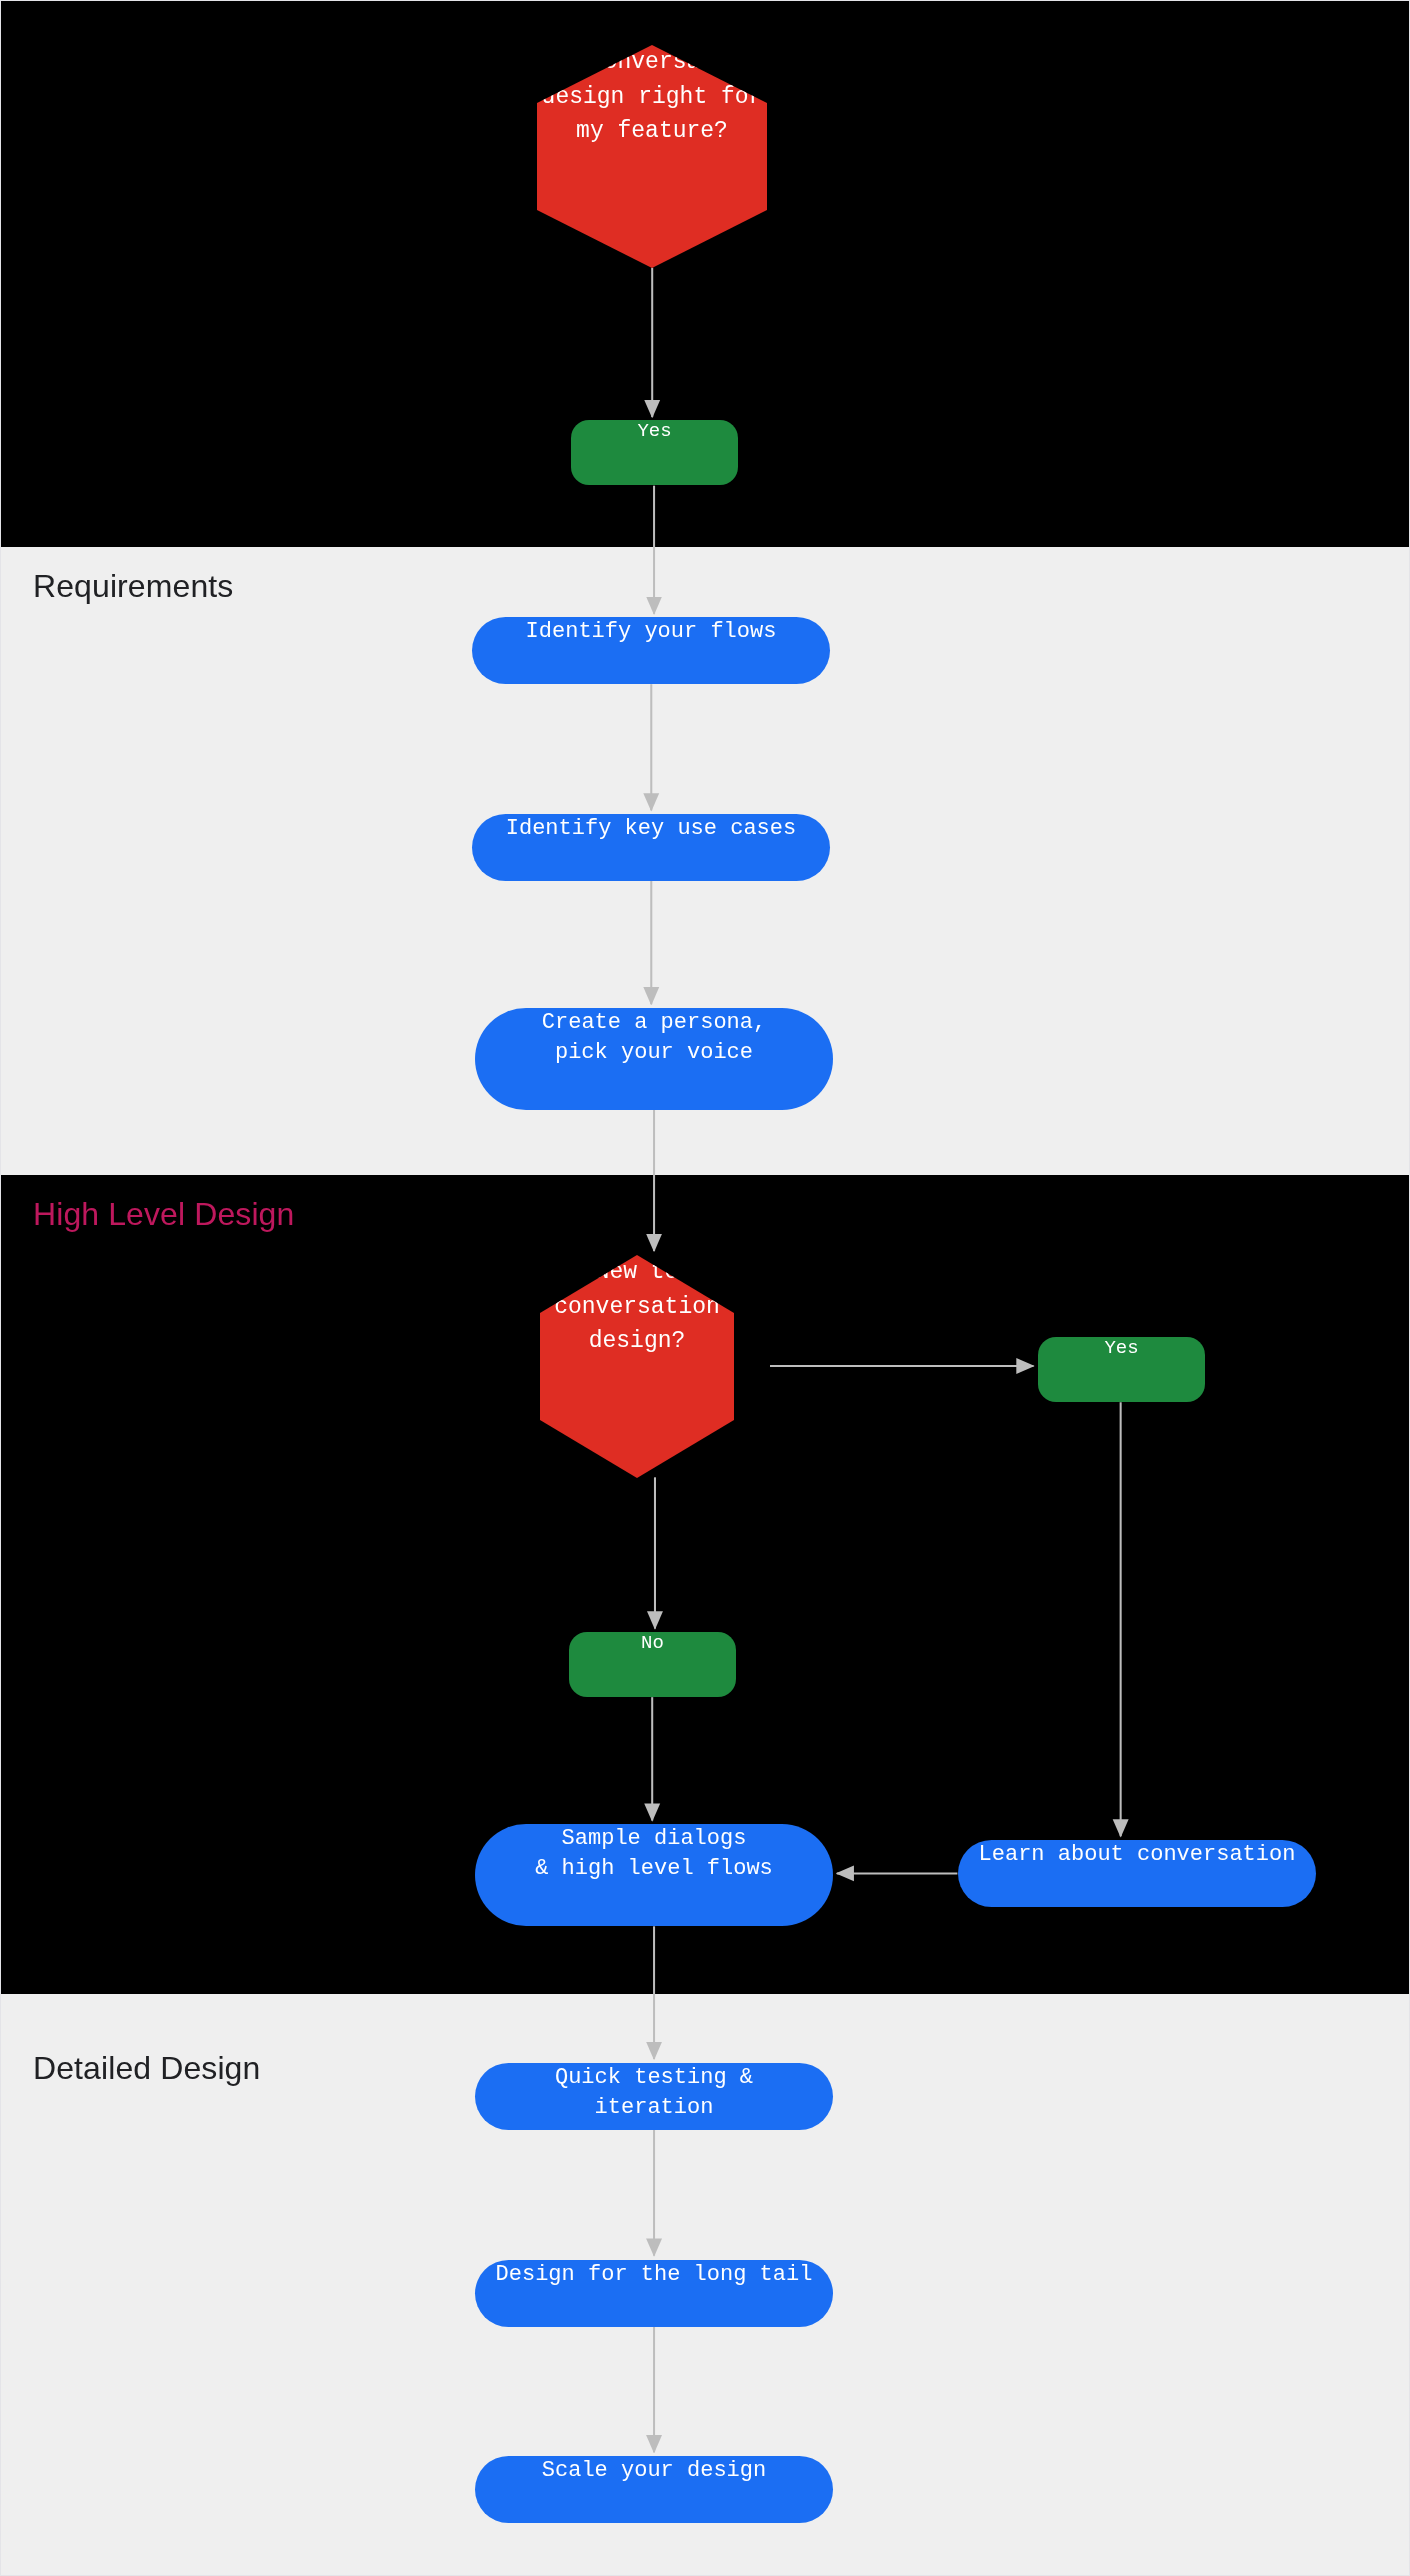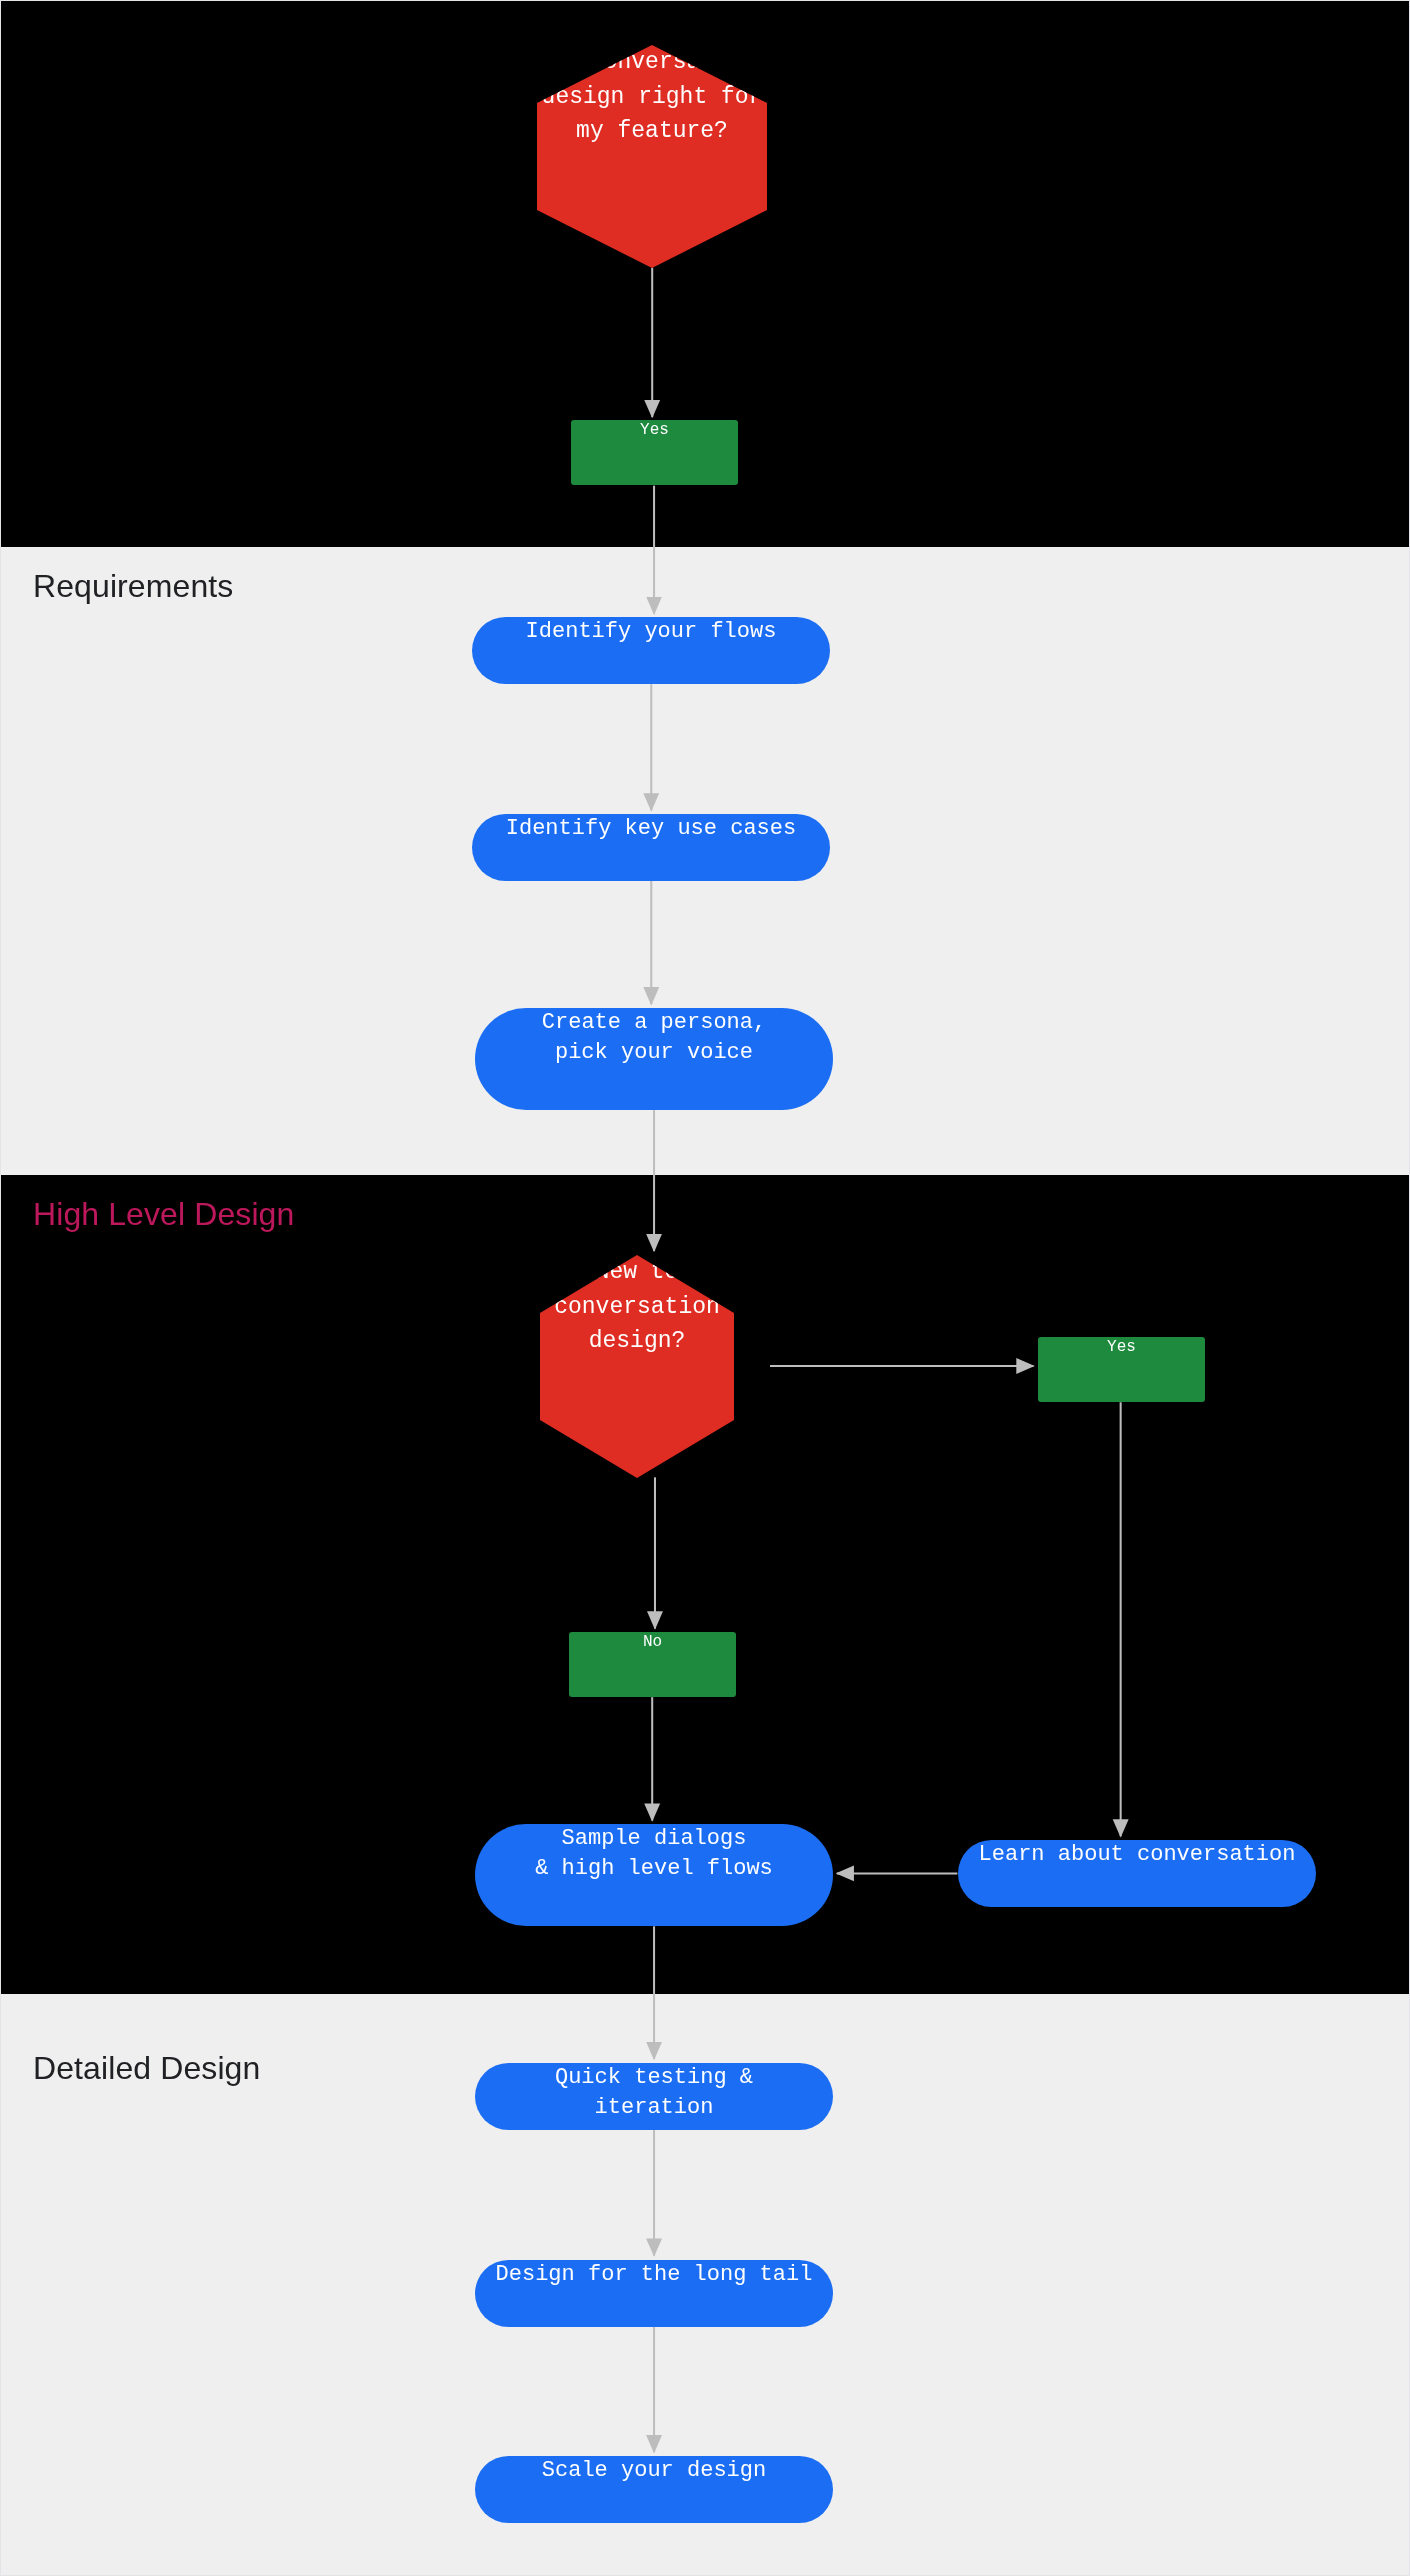--- a/index.html
+++ b/index.html
@@ -67,22 +67,22 @@
     background: #1b6ef3;
     border-radius: 927px;
     font-size: 22px;
     line-height: 1.38;
     padding: 0 20.4px;
     font-weight: 400;
   }
 
   .node.rect {
     background: #1e8a3e;
-    border-radius: 3px;
-    font-size: 16px;
+    border-radius: 18px;
+    font-size: 19px;
     line-height: 1.25;
     font-weight: 400;
   }
 
   .node.hex {
     background: #df2d23;
     font-size: 23px;
     line-height: 1.5;
     font-weight: 400;
     clip-path: polygon(50% 0%, 100% 26%, 100% 74%, 50% 100%, 0% 74%, 0% 26%);

